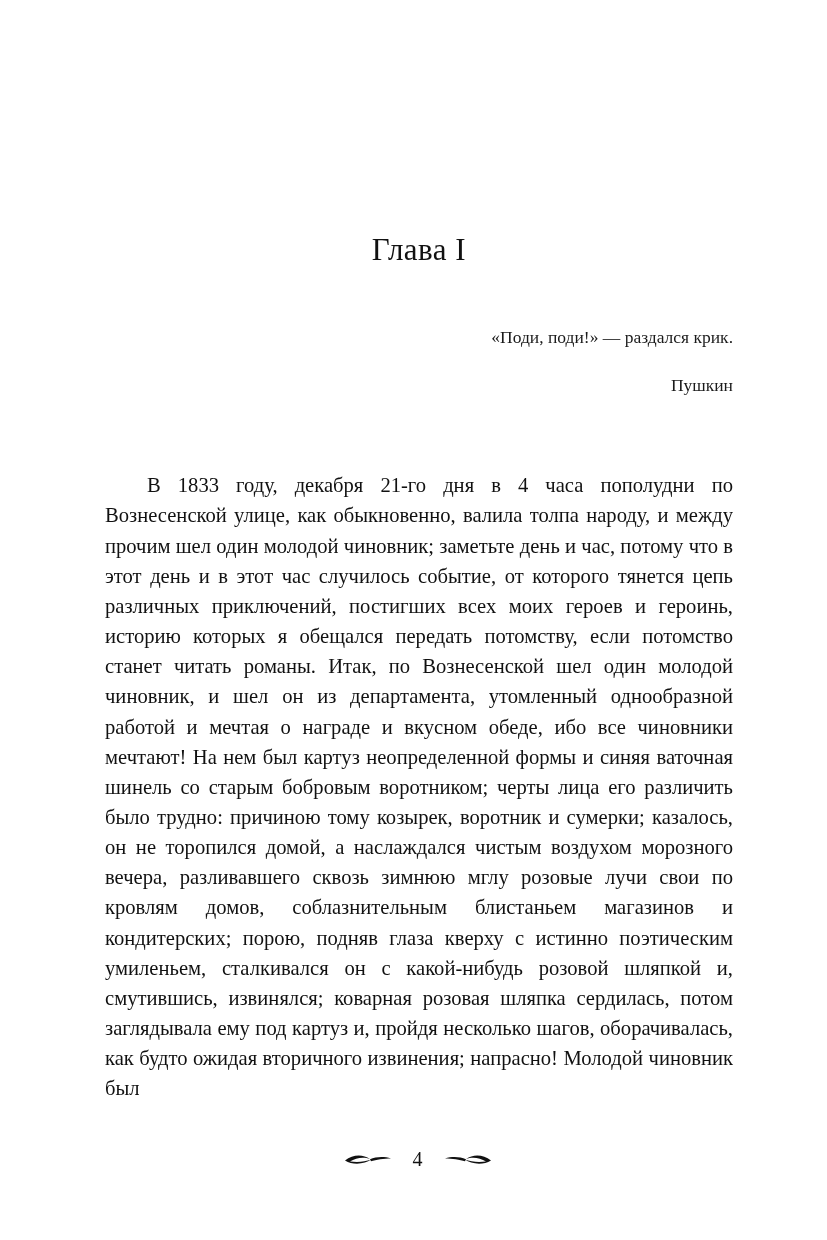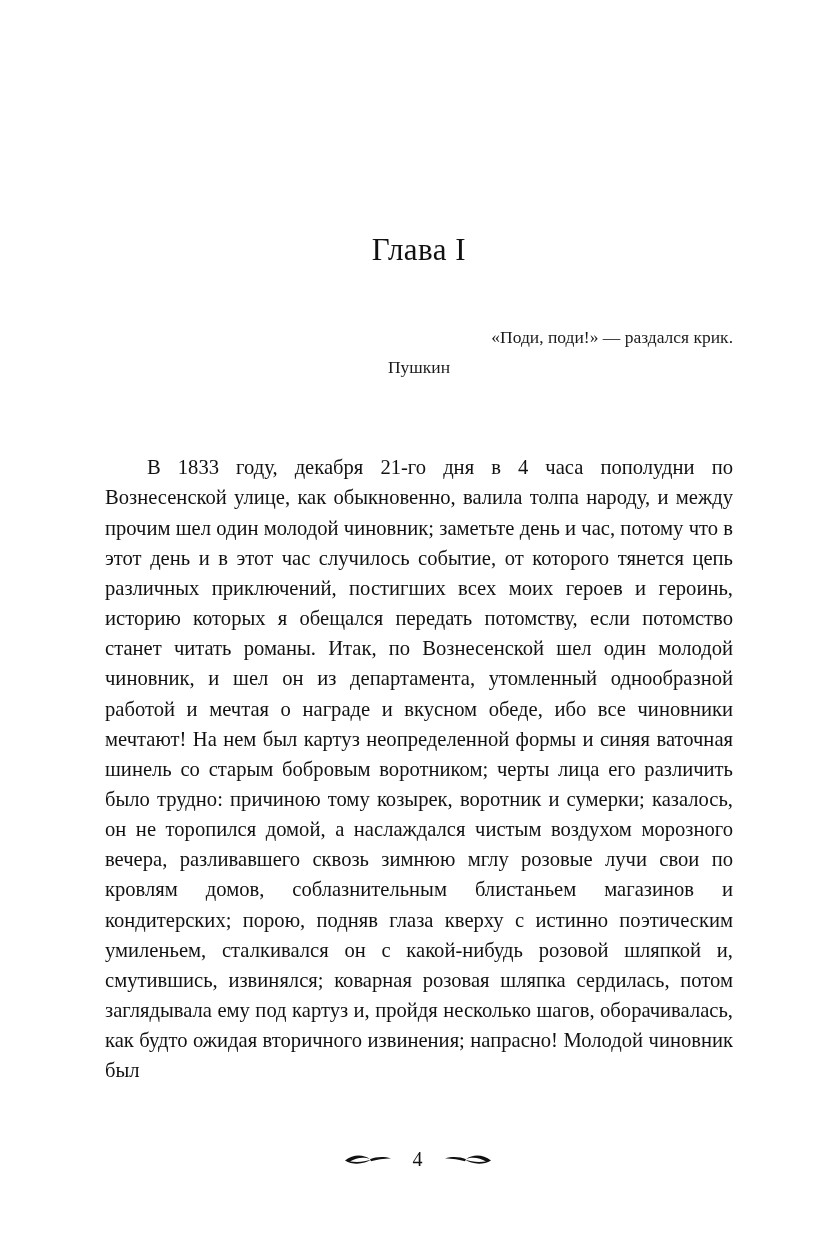--- a/index.html
+++ b/index.html
@@ -44,22 +44,21 @@
     text-align: right;
     font-size: 17.5px;
     line-height: 1.58;
     color: #1b1b1b;
   }
   .epigraph .epi-line {
   }
   .epigraph .epi-source {
     font-style: normal;
     display: block;
-    margin-top: 2px;
-    text-align: center;
+    margin-top: 20px;
   }
   .body-text {
     margin-top: 71px;
     font-size: 20.6px;
     line-height: 1.465;
     text-align: justify;
     text-justify: inter-word;
     text-indent: 42px;
     hyphens: manual;
     color: #111111;

